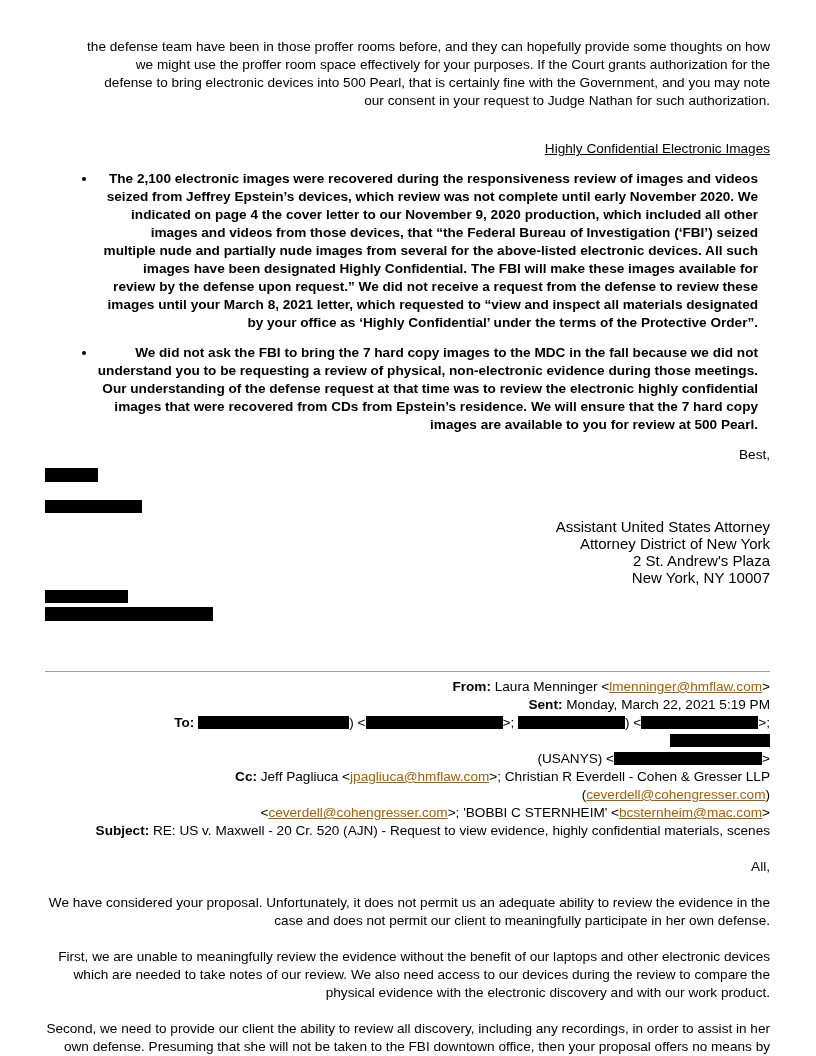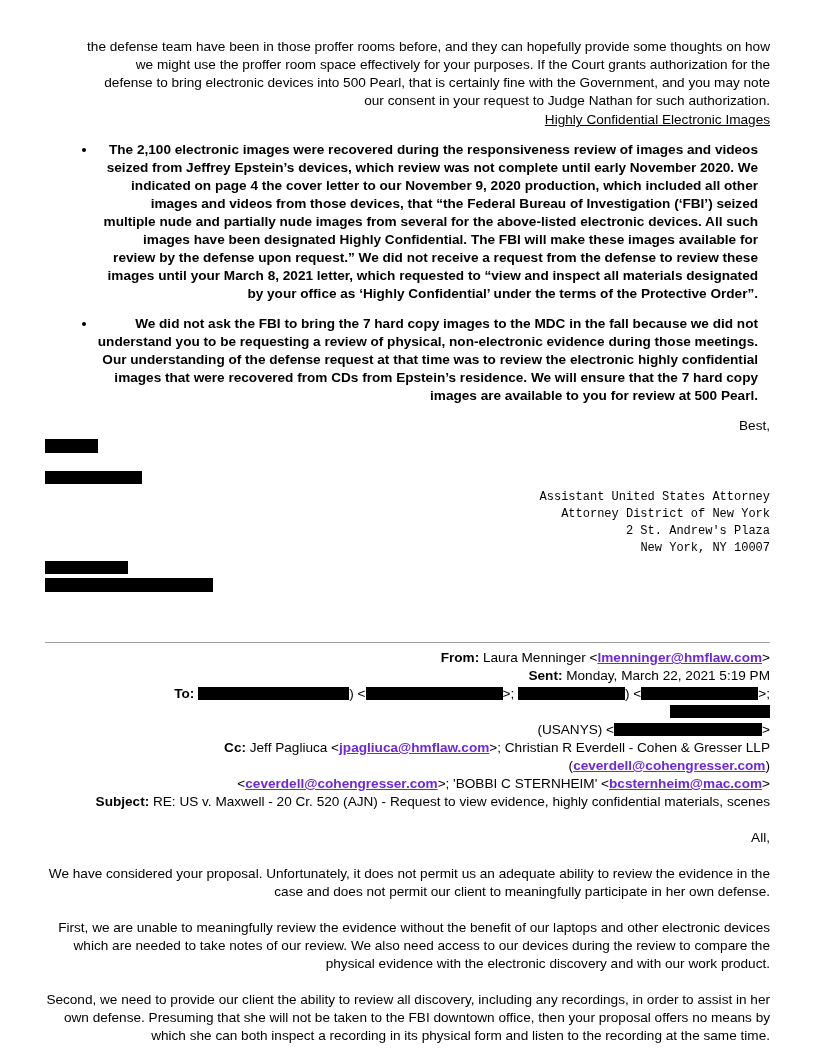--- a/index.html
+++ b/index.html
@@ -1,28 +1,28 @@
 <!DOCTYPE html>
 <html><head>
 <meta charset="utf-8">
 <style>
   html,body{margin:0;padding:0;}
   body{width:816px;height:1056px;background:#ffffff;color:#000;font-family:"Liberation Sans",sans-serif;}
   .page{padding:38px 46px 0 45px;font-size:13.6px;line-height:18px;text-align:right;}
   .indent{margin:0 0 0 40px;}
-  .heading{margin-top:1px;text-decoration:underline;}
+  .heading{margin-top:30px;text-decoration:underline;}
   ul.bullets{margin:0;padding-left:40px;}
   ul.bullets li{margin:12px;font-weight:bold;}
   .closing{margin:4px 0 0 0;}
   .redact{background:#000;}
-  .sig{margin-top:18px;font-family:Liberation Mono, monospace;font-size:12px;line-height:17px;}
+  .sig{margin-top:18px;font-family:Liberation Sans, sans-serif;font-size:15px;line-height:17px;}
   .divider{border:none;border-top:1px solid #9e9e9e;margin:50px 0 6px 0;}
   .hline{margin:0;}
   .b{font-weight:bold;padding-left:40px;}
-  .link{color:#6d28d9;text-decoration:underline;cursor:pointer;font-weight:bold;}
+  .link{color:#a16207;text-decoration:underline;cursor:pointer;}
   .ri{display:inline-block;background:#000;height:13px;vertical-align:-2px;}
   .ml{margin-left:4px;}
   .bp{margin:18px 0 0 0;}
   p{margin:0;}
 </style>
 </head>
 <body>
 
 <div class="page">
 

